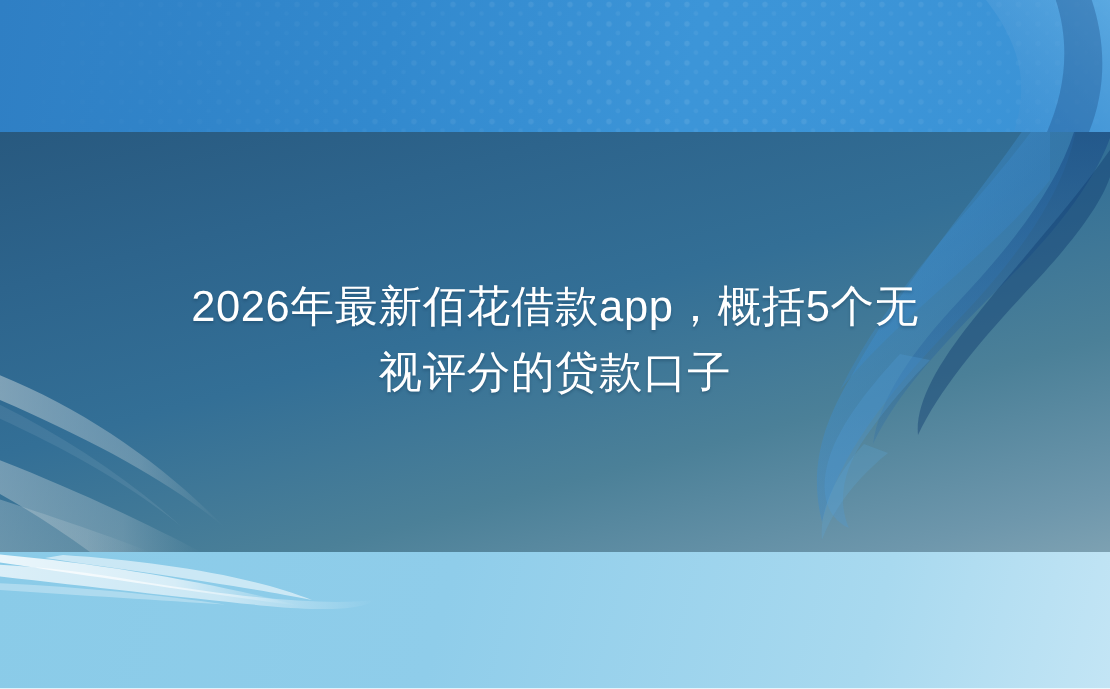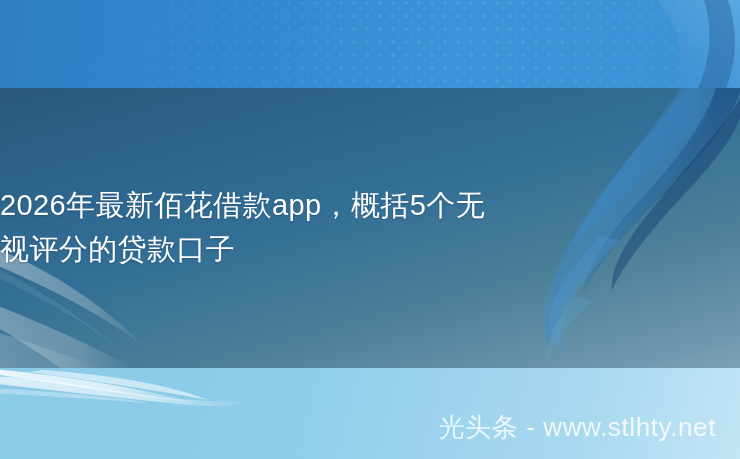--- a/index.html
+++ b/index.html
@@ -56,20 +56,21 @@
     width: 740px; height: 459px;
     pointer-events: none;
   }
 
   
   #headline {
     position: absolute;
     left: 0;
     top: 183px;
     width: 740px;
+    text-align: center;
     color: #ffffff;
     font-size: 29px;
     line-height: 44px;
     letter-spacing: .4px;
     white-space: pre-line;
     text-shadow: 0 1px 2px rgba(10,40,65,.30);
   }
 
   
   #watermark {
@@ -162,15 +163,14 @@
       <path d="M-20,382 C50,390 120,398 178,404 C220,408 242,406 250,400
                C214,404 160,398 96,388 C50,380 10,376 -20,376 Z" fill="url(#whiteSwoosh)" opacity=".75"></path>
       <path d="M30,372 C100,382 168,392 208,400 C168,384 104,374 42,370 Z" fill="#ffffff" fill-opacity=".55"></path>
       <path d="M-20,392 C40,396 104,400 150,403 C104,396 40,390 -20,388 Z" fill="#ffffff" fill-opacity=".30"></path>
     </g>
   </svg>
 
   <div id="headline">2026年最新佰花借款app，概括5个无
 视评分的贷款口子</div>
 
-  <div id="watermark">光头条 - www.stlhty.net</div>
 
 </div>
 
 </body></html>

